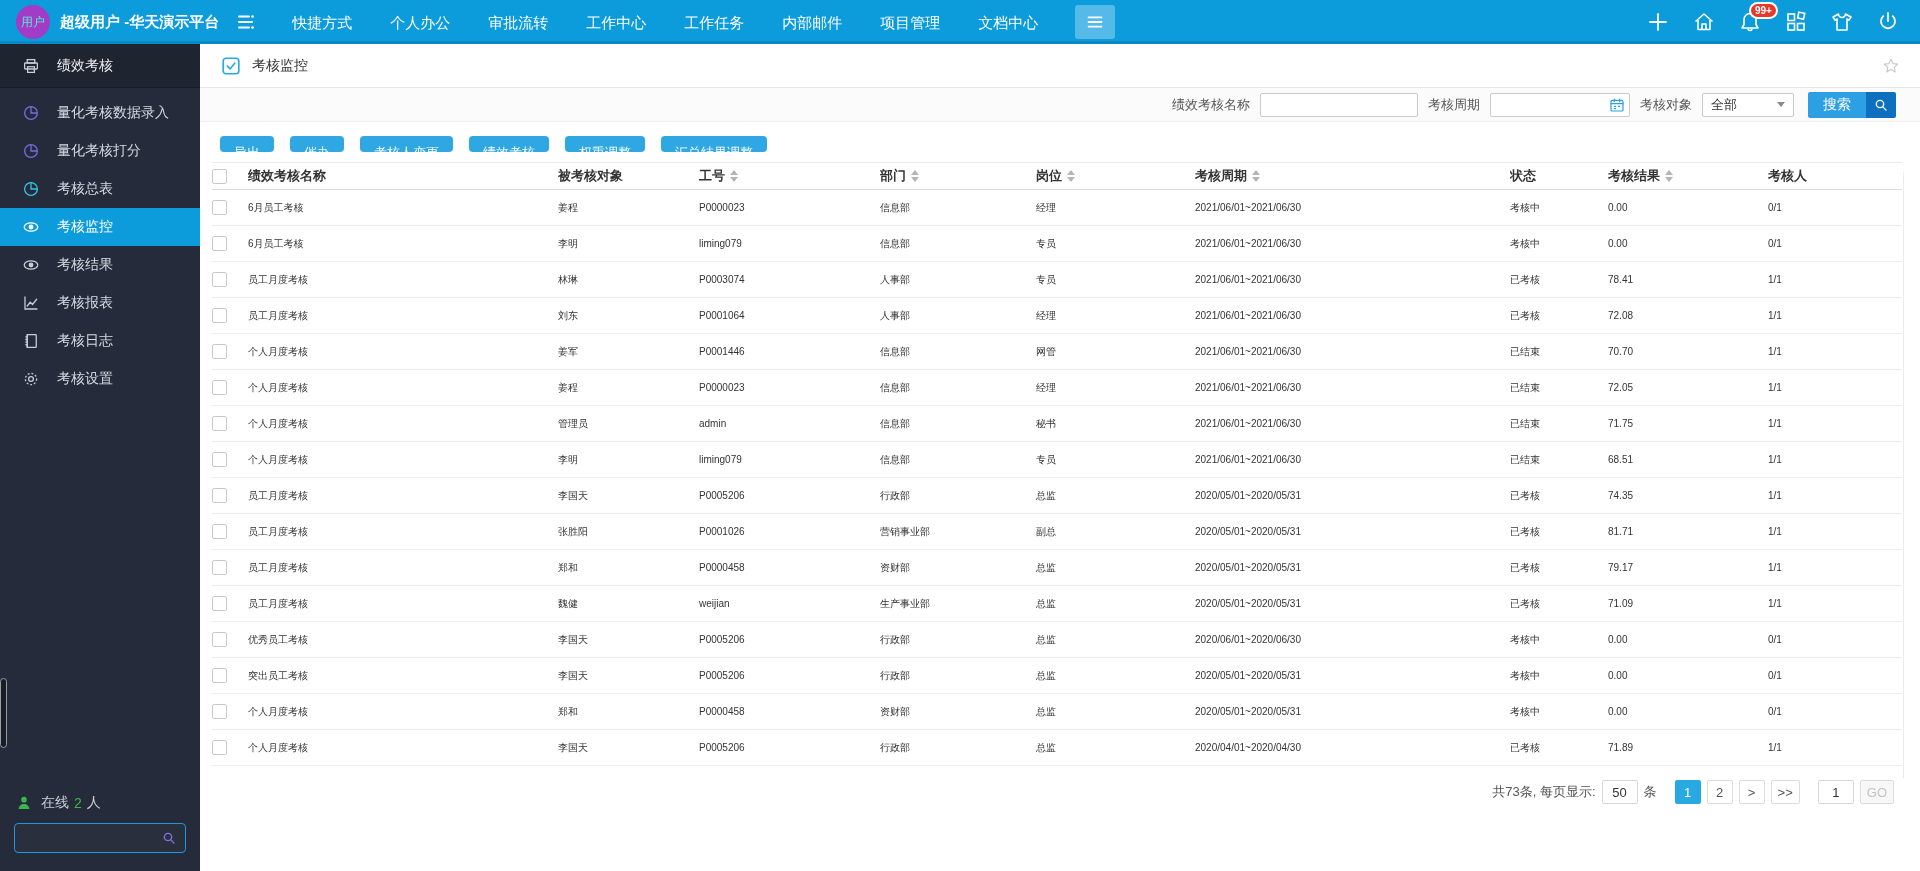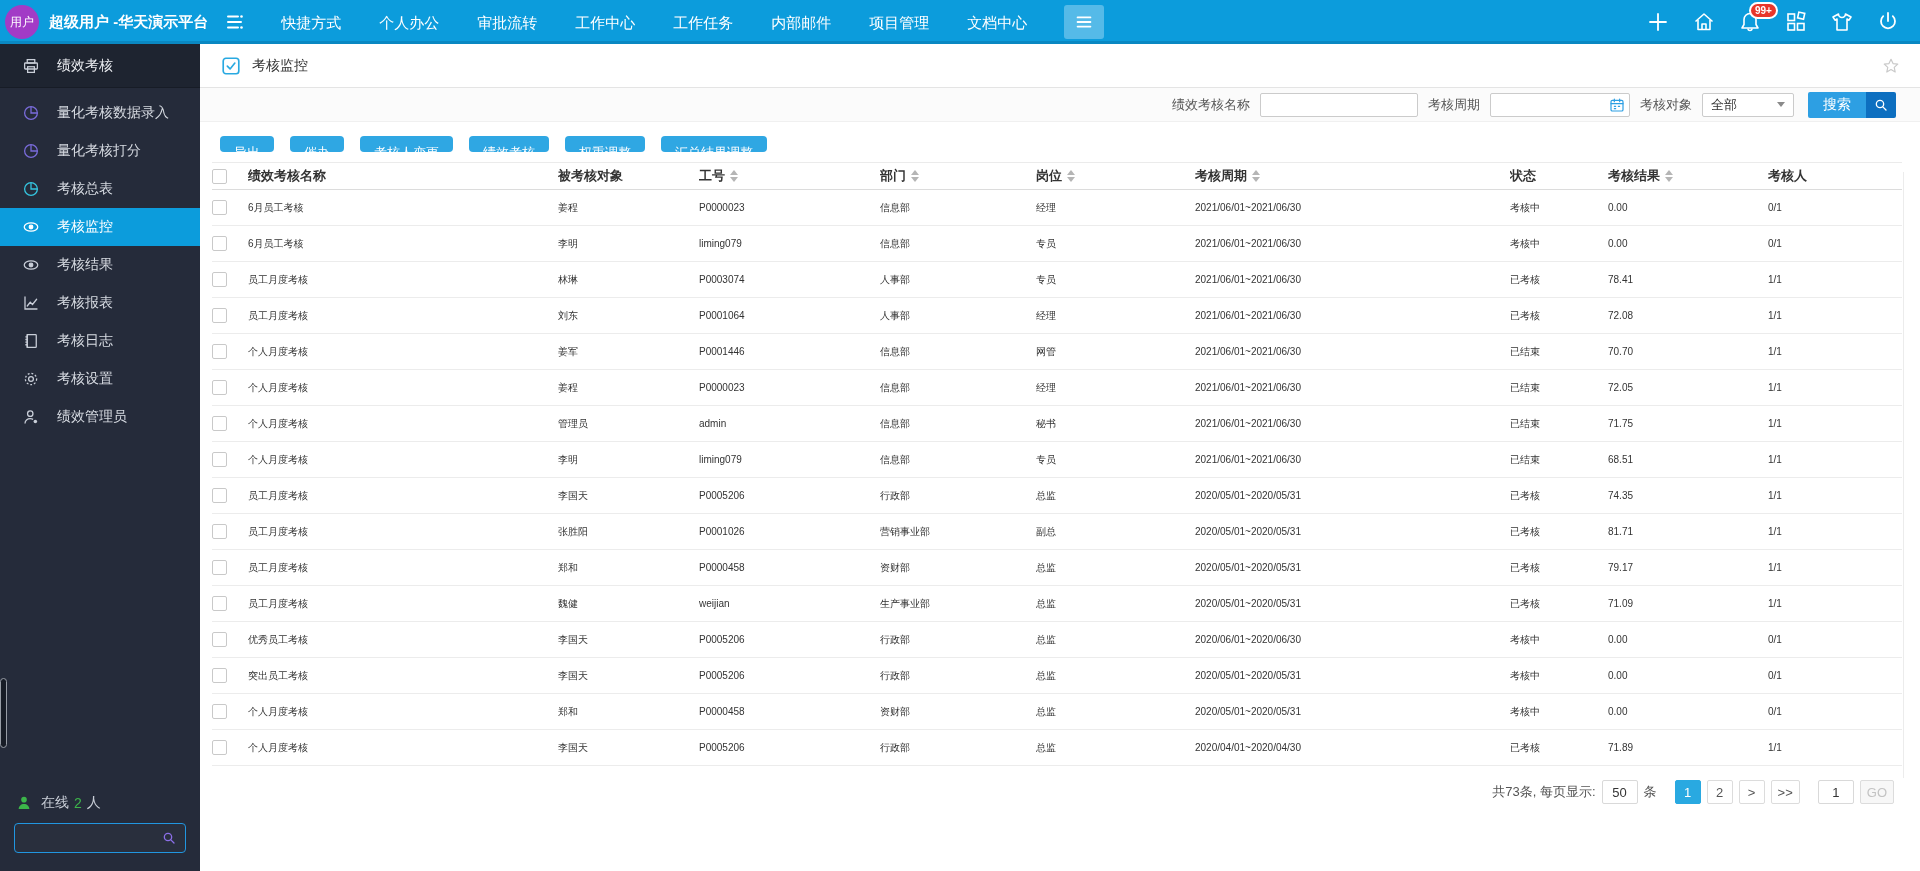--- a/index.html
+++ b/index.html
@@ -4,22 +4,22 @@
 <style>
   * { margin:0; padding:0; box-sizing:border-box; }
   html,body { width:1920px; height:871px; overflow:hidden;
     font-family:"Liberation Sans","DejaVu Sans",sans-serif; background:#fff; }
   svg { display:block; }
 
   
   .topbar { position:absolute; left:0; top:0; width:1920px; height:44px;
     background:linear-gradient(#0C9CDC 41px,#0A88C2 41px);
     display:flex; align-items:center; color:#fff; z-index:5; }
-  .avatar { width:34px; height:34px; border-radius:50%; background:#A23BC6; color:#ffffff;
-    font-size:12px; display:flex; align-items:center; justify-content:center; margin-left:5px; flex:0 0 auto; }
+  .avatar { width:34px; height:34px; border-radius:50%; background:#A23BC6; color:#5eead4;
+    font-size:12px; display:flex; align-items:center; justify-content:center; margin-left:16px; flex:0 0 auto; }
   .username { font-size:15px; font-weight:bold; margin-left:10px; white-space:nowrap; }
   .menu-toggle { margin-left:16px; cursor:pointer; }
   .tabs { display:flex; margin-left:14px; }
   .tab { padding:0 19px; font-size:15px; line-height:41px; cursor:pointer; white-space:nowrap; }
   .submenu-btn { width:40px; height:34px; background:#55BAE8; border-radius:3px; margin-left:18px;
     display:flex; align-items:center; justify-content:center; cursor:pointer; flex:0 0 auto; }
   .topbar-right { margin-left:auto; display:flex; align-items:center; gap:22px; padding-right:20px; }
   .tb-icon { cursor:pointer; position:relative; }
   .badge { position:absolute; top:-8px; left:11px; background:#E8362B; color:#fff; font-size:10px;
     font-weight:bold; border:2px solid #fff; border-radius:10px; padding:1px 4px; line-height:11px; }
@@ -243,30 +243,20 @@
       </div>
       <div class="side-item">
         <span class="side-icon">
           <svg width="18" height="18" viewBox="0 0 24 24" fill="none" stroke="currentColor" stroke-width="1.7">
             <circle cx="12" cy="12" r="3.2"></circle>
             <circle cx="12" cy="12" r="7.5" stroke-dasharray="2.5 2.5"></circle>
           </svg>
         </span>
         <span class="side-label">考核设置</span>
       </div>
-      <div class="side-item">
-        <span class="side-icon">
-          <svg width="18" height="18" viewBox="0 0 24 24" fill="none" stroke="currentColor" stroke-width="1.7">
-            <circle cx="11" cy="7.5" r="3.6"></circle>
-            <path d="M4 20.5c0-3.8 3.1-6.3 7-6.3 1.4 0 2.7.3 3.8.9"></path>
-            <circle cx="17.8" cy="18" r="2.4" fill="currentColor" stroke="none"></circle>
-          </svg>
-        </span>
-        <span class="side-label">绩效管理员</span>
-      </div>
     </div>
   <div class="scroll-pill"></div>
   <div class="side-bottom">
     <div class="online-row">
       <svg width="16" height="16" viewBox="0 0 24 24" fill="#3CB54A">
           <circle cx="12" cy="7" r="4.2"></circle>
           <path d="M4 21c0-4.4 3.6-7.5 8-7.5s8 3.1 8 7.5z"></path>
         </svg>
       <span>在线</span>
       <span class="online-count" style="margin:0 -4px;">2</span>

